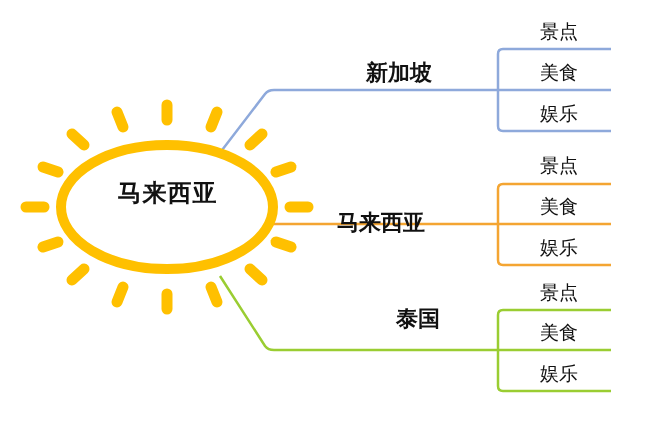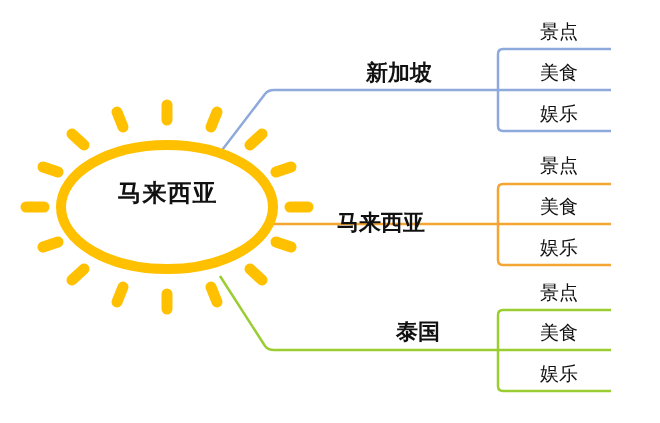--- a/index.html
+++ b/index.html
@@ -54,21 +54,21 @@
 
   <ellipse cx="167" cy="207" rx="106" ry="62" fill="#ffffff" stroke="#FFC000" stroke-width="10"></ellipse>
 </svg>
 
 <div class="center-text">
   <div>马来西亚</div>
 </div>
 
 <div class="label branch" style="left:366px; top:62px;">新加坡</div>
 <div class="label branch" style="left:337px; top:212px;">马来西亚</div>
-<div class="label branch" style="left:396px; top:321px;">泰国</div>
+<div class="label branch" style="left:396px; top:308px;">泰国</div>
 
 <div class="label leaf" style="left:540px; top:22px;">景点</div>
 <div class="label leaf" style="left:540px; top:63px;">美食</div>
 <div class="label leaf" style="left:540px; top:104px;">娱乐</div>
 
 <div class="label leaf" style="left:540px; top:156px;">景点</div>
 <div class="label leaf" style="left:540px; top:197px;">美食</div>
 <div class="label leaf" style="left:540px; top:238px;">娱乐</div>
 
 <div class="label leaf" style="left:540px; top:283px;">景点</div>

